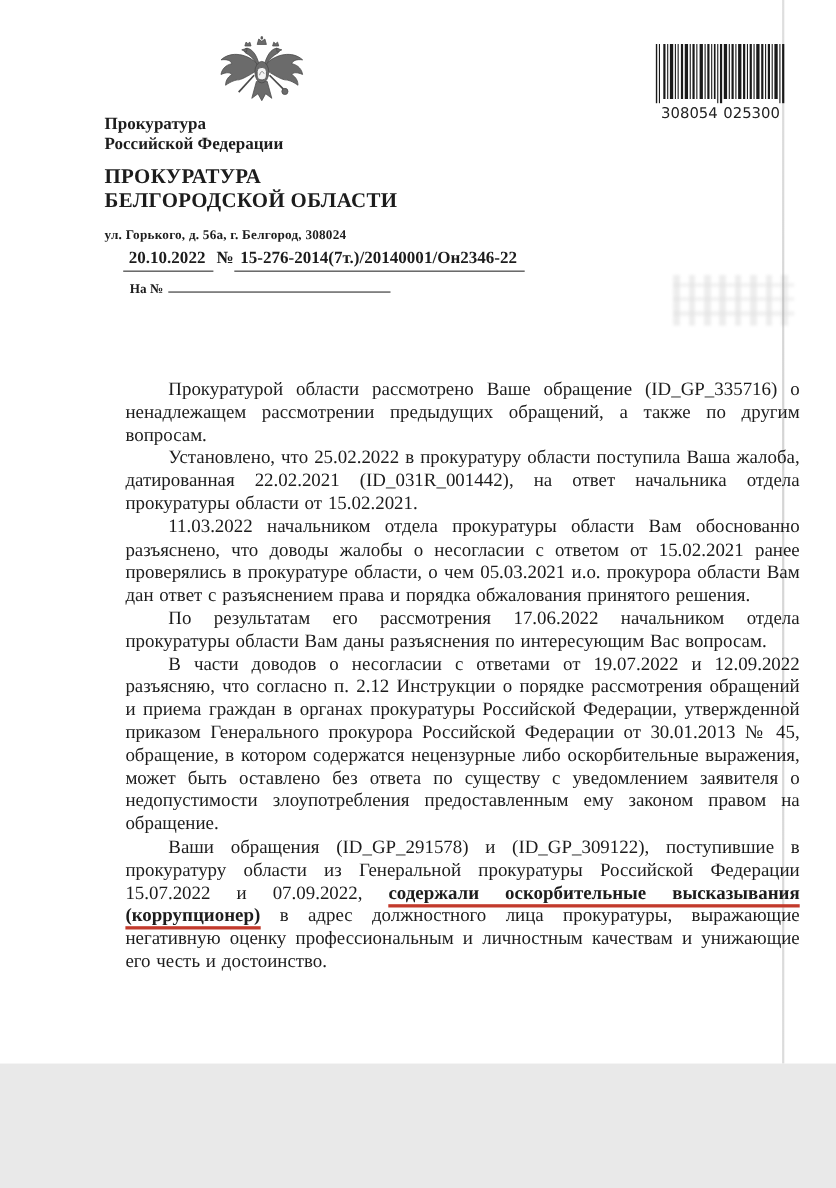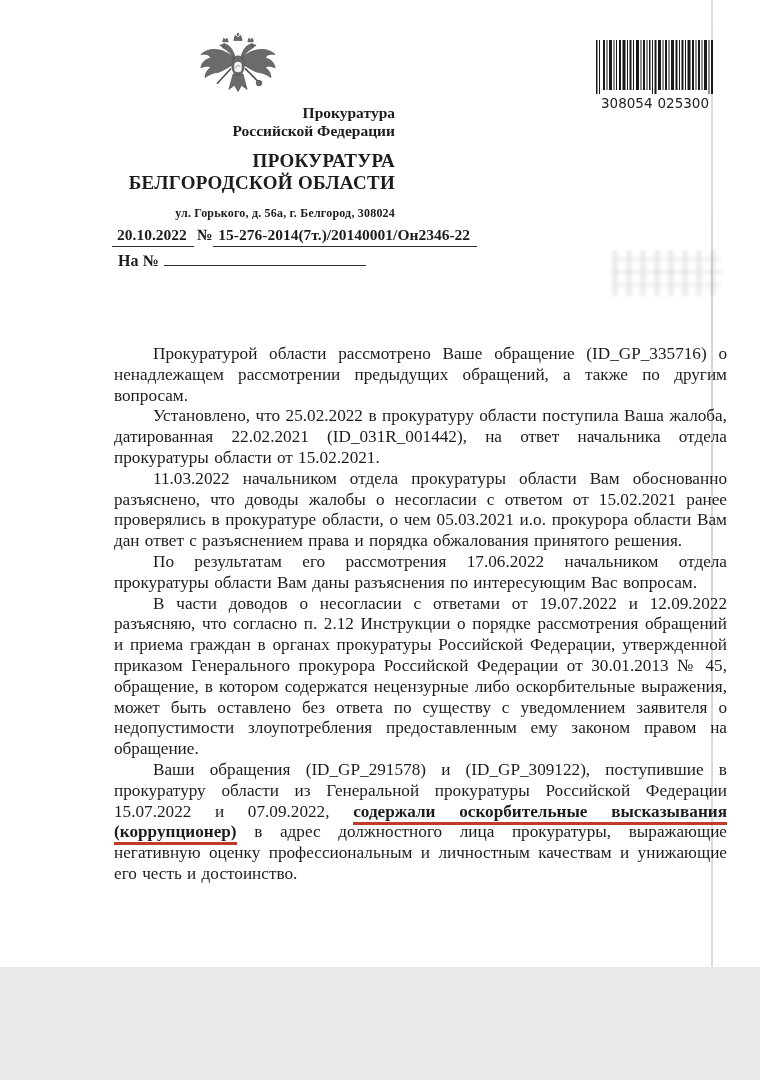--- a/index.html
+++ b/index.html
@@ -28,37 +28,37 @@
     background:
       repeating-linear-gradient(90deg, rgba(110,110,110,.55) 0 6px, rgba(0,0,0,0) 6px 14px),
       repeating-linear-gradient(0deg, rgba(0,0,0,0) 0 9px, rgba(140,140,140,.5) 9px 13px);
     filter:blur(1.4px);
     opacity:.22;
   }
   
   .emblem{position:absolute;left:196px;top:30px;width:84px;height:74px;}
   .letterhead{
     position:absolute;left:95px;top:104px;width:300px;
-    text-align:right;font-weight:bold;line-height:1.18;
+    text-align:left;font-weight:bold;line-height:1.18;
   }
   .parent-org{font-size:15.5px;}
   .org-name{font-size:19px;margin-top:9px;letter-spacing:.3px;}
   .address{font-size:12px;margin-top:12px;letter-spacing:.2px;white-space:nowrap;}
   
   .barcode{position:absolute;left:596px;top:40px;width:122px;}
   .barcode svg{display:block;}
   .barcode-digits{
     display:flex;justify-content:space-evenly;width:118px;margin-top:1px;
     font-family:"DejaVu Sans", sans-serif;font-size:13.5px;color:#222;
   }
   
   .ref-line{position:absolute;left:112px;top:226px;font-size:15.5px;font-weight:bold;white-space:nowrap;}
   .u-seg{display:inline-block;border-bottom:1.6px solid #2d2d2d;padding:0 7px 2px 5px;text-align:right;}
   .num-sign{margin:0 1px 0 3px;}
-  .na-line{position:absolute;left:118px;top:252px;font-size:16px;font-weight:bold;}
+  .na-line{position:absolute;left:118px;top:252px;font-size:12px;font-weight:bold;}
   .na-underline{display:inline-block;width:202px;height:13px;border-bottom:1.6px solid #2d2d2d;margin-left:5px;}
   
   .body-text{
     position:absolute;left:114px;top:344px;width:613px;
     font-size:17.2px;line-height:20.8px;text-align:justify;word-spacing:1px;
   }
   .body-text p{margin:0;text-indent:39px;}
   .red-underline{border-bottom:3.5px solid var(--red);padding-bottom:1px;font-weight:bold;}
   
   .stamp{

